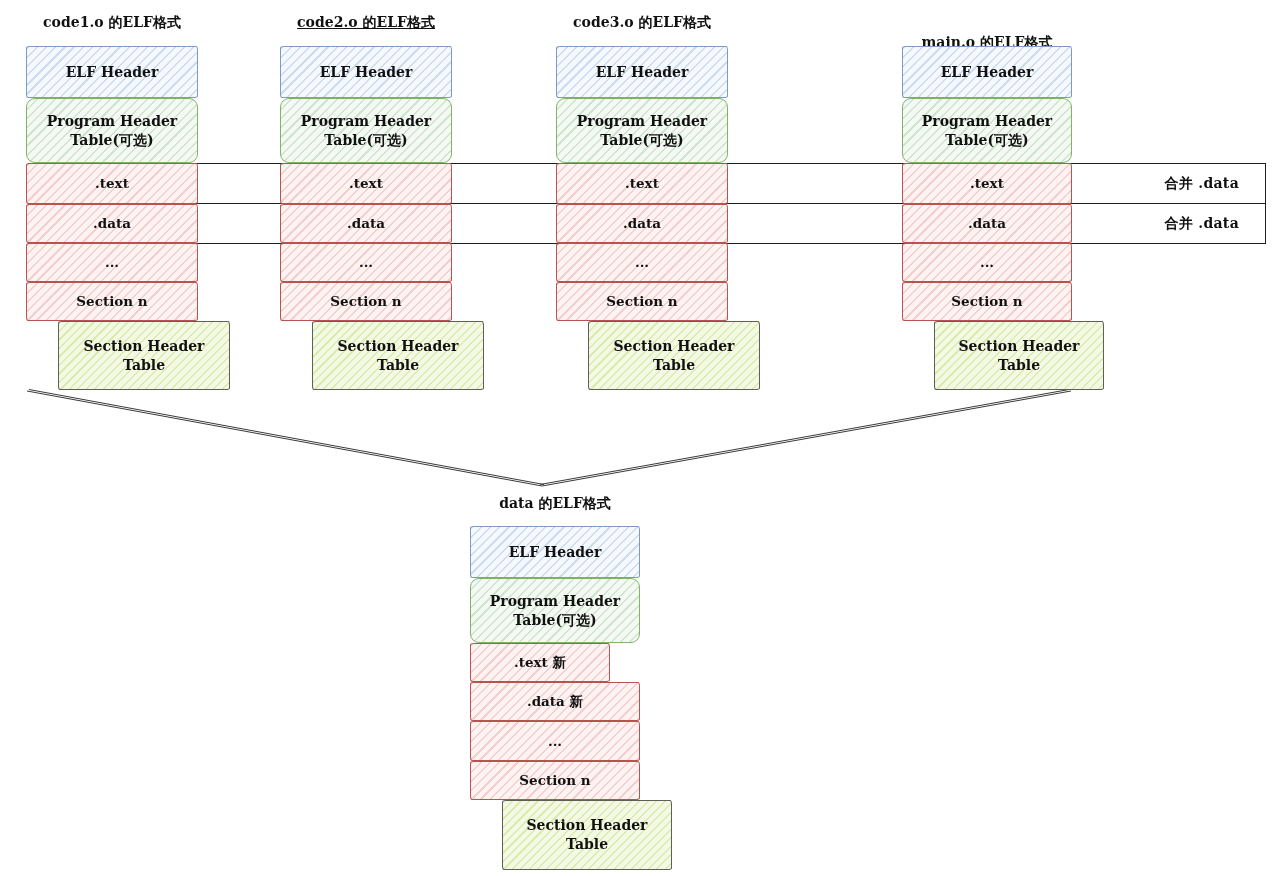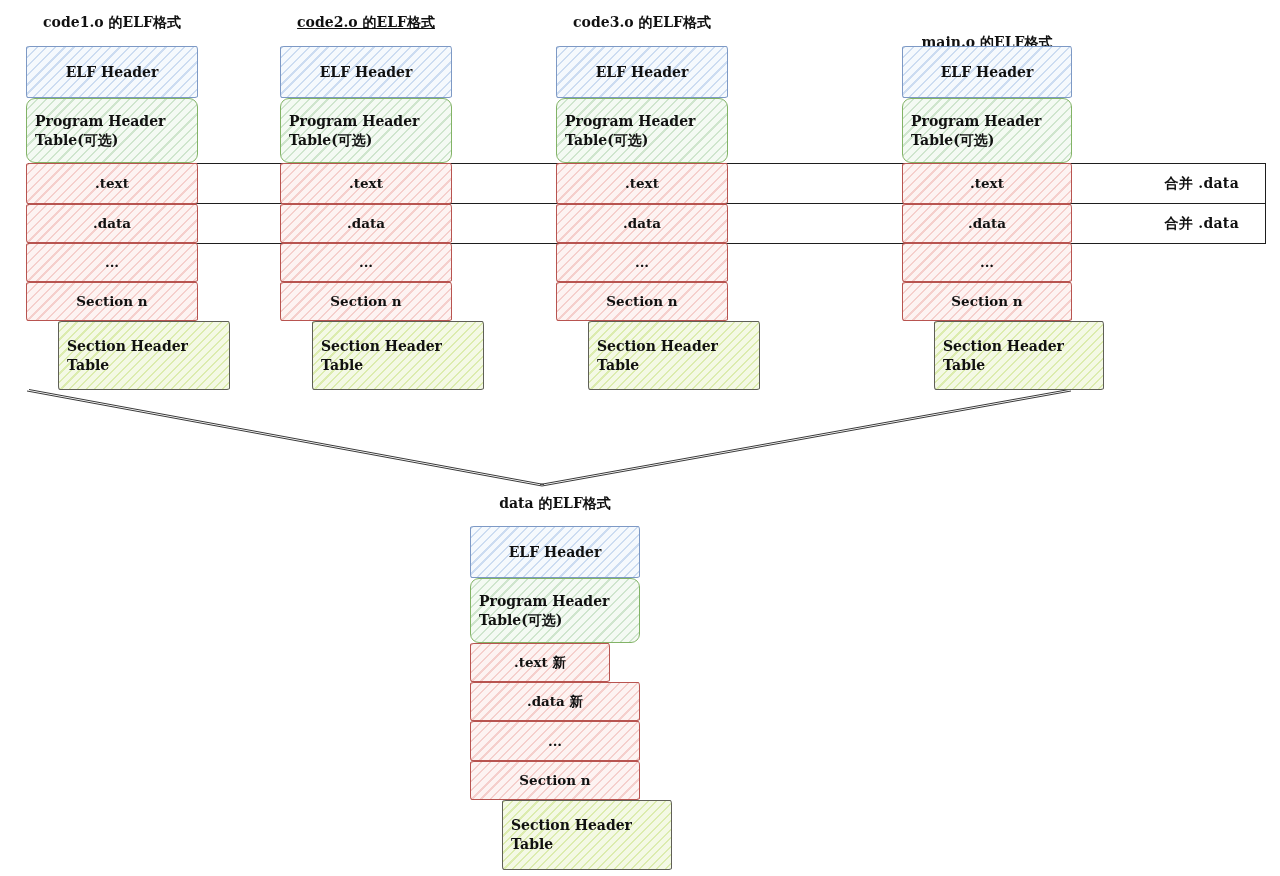--- a/index.html
+++ b/index.html
@@ -17,21 +17,21 @@
   }
   .band-label{font-weight:bold;font-size:14px;letter-spacing:0.3px;
     font-family:"DejaVu Serif","Liberation Serif",serif;}
   
   .col-title{
     position:absolute;z-index:2;text-align:center;font-weight:bold;font-size:14px;
     font-family:"DejaVu Serif","Liberation Serif",serif;white-space:nowrap;
   }
   .row{
     position:absolute;z-index:2;box-sizing:border-box;display:flex;align-items:center;
-    justify-content:center;font-weight:bold;padding:8px 8px;line-height:1.35;
+    justify-content:center;text-align:center;font-weight:bold;padding:8px 8px;line-height:1.35;
     border:1.6px solid #888;border-radius:4px 2px 5px 2px / 2px 5px 2px 4px;
   }
   .row-elf{
     background:repeating-linear-gradient(135deg,#ccdcf1 0 1.6px,rgba(0,0,0,0) 1.6px 6.5px),#f5f9fd;
     border-color:#7d99c5;font-size:14px;
   }
   .row-pht{
     background:repeating-linear-gradient(135deg,#cfe5cd 0 1.6px,rgba(0,0,0,0) 1.6px 6.5px),#f4faf3;
     border-color:#82b366;font-size:14px;border-radius:9px;
   }

